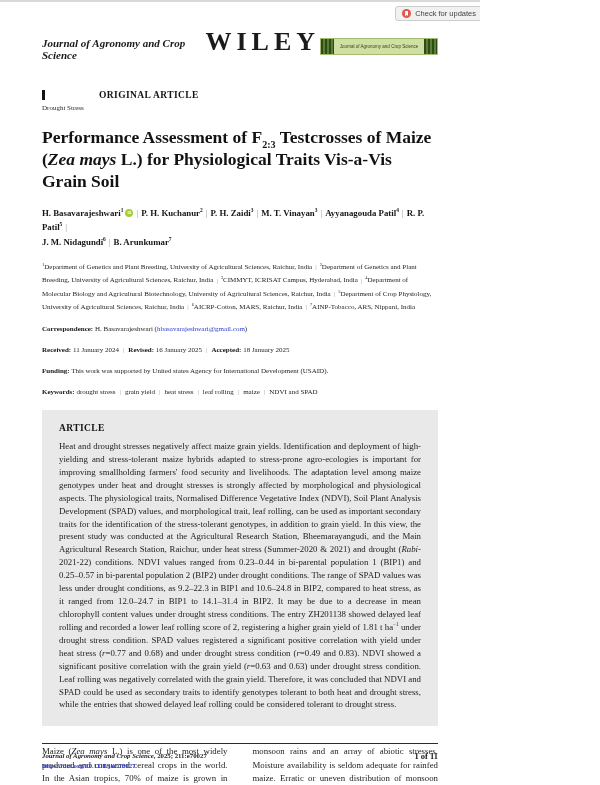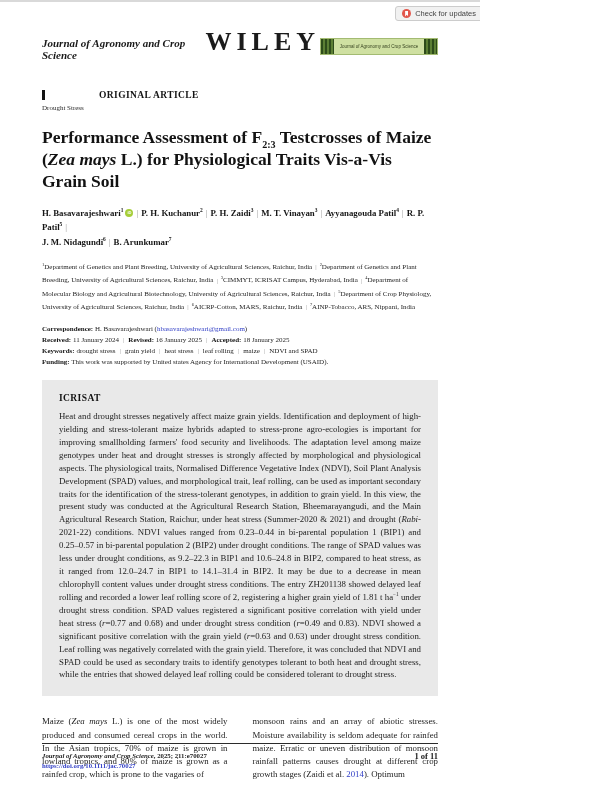--- a/index.html
+++ b/index.html
@@ -50,21 +50,21 @@
     display:inline-flex; align-items:center; justify-content:center;
     width:8px; height:8px; border-radius:50%; background:#a6ce39; color:#fff;
     font-family:"Liberation Sans",sans-serif; font-size:4px; font-weight:bold;
     vertical-align:2px; margin-left:2px; cursor:pointer;
   }
 
   
   .affils { margin-top:12px; font-size:7px; line-height:1.7; color:#242424; }
   .affils sup { font-size:64%; }
   .affils .sep { color:#9a9a9a; padding:0 3px; }
-  .small-line { margin-top:3px; font-size:7px; color:#242424; }
+  .small-line { margin-top:13px; font-size:7px; color:#242424; }
   .small-line b { font-weight:bold; color:#161616; }
   .small-line .sep { color:#9a9a9a; padding:0 4px; }
   .link { color:#3340c6; text-decoration:none; cursor:pointer; }
 
   
   .abstract { margin-top:14px; background:#e9e9e9; padding:13px 17px 15px; }
   .abstract h2 { margin:0 0 7px; font-size:9.5px; letter-spacing:0.4px; color:#131313; }
   .abstract p { margin:0; font-size:8.8px; line-height:1.47; text-align:justify; color:#1d1d1d; }
   .abstract p sup { font-size:60%; }
   .abstract p em { font-style:italic; }
@@ -126,30 +126,30 @@
 
     <div class="small-line" style="margin-top:11px;">
       <b>Correspondence:</b><span> H. Basavarajeshwari (</span><span class="link">hbasavarajeshwari@gmail.com</span><span>)</span>
     </div>
 
     <div class="small-line">
       <b>Received:</b><span> 11 January 2024</span><span class="sep">|</span><b>Revised:</b><span> 16 January 2025</span><span class="sep">|</span><b>Accepted:</b><span> 18 January 2025</span>
     </div>
 
     <div class="small-line">
+      <b>Funding:</b><span> This work was supported by United states Agency for International Development (USAID).</span>
+    </div>
+
+    <div class="small-line">
       <b>Keywords:</b>
       <span>drought stress</span><span class="sep">|</span><span>grain yield</span><span class="sep">|</span><span>heat stress</span><span class="sep">|</span><span>leaf rolling</span><span class="sep">|</span><span>maize</span><span class="sep">|</span><span>NDVI and SPAD</span>
     </div>
 
-    <div class="small-line">
-      <b>Funding:</b><span> This work was supported by United states Agency for International Development (USAID).</span>
-    </div>
-
     <div class="abstract">
-      <h2>ICRISAT</h2>
+      <h2>ARTICLE</h2>
       <p><span>Heat and drought stresses negatively affect maize grain yields. Identification and deployment of high-yielding and stress-tolerant maize hybrids adapted to stress-prone agro-ecologies is important for improving smallholding farmers' food security and livelihoods. The adaptation level among maize genotypes under heat and drought stresses is strongly affected by morphological and physiological aspects. The physiological traits, Normalised Difference Vegetative Index (NDVI), Soil Plant Analysis Development (SPAD) values, and morphological trait, leaf rolling, can be used as important secondary traits for the identification of the stress-tolerant genotypes, in addition to grain yield. In this view, the present study was conducted at the Agricultural Research Station, Bheemarayangudi, and the Main Agricultural Research Station, Raichur, under heat stress (Summer-2020 &amp; 2021) and drought (</span><em>Rabi</em><span>-2021-22) conditions. NDVI values ranged from 0.23–0.44 in bi-parental population 1 (BIP1) and 0.25–0.57 in bi-parental population 2 (BIP2) under drought conditions. The range of SPAD values was less under drought conditions, as 9.2–22.3 in BIP1 and 10.6–24.8 in BIP2, compared to heat stress, as it ranged from 12.0–24.7 in BIP1 to 14.1–31.4 in BIP2. It may be due to a decrease in mean chlorophyll content values under drought stress conditions. The entry ZH201138 showed delayed leaf rolling and recorded a lower leaf rolling score of 2, registering a higher grain yield of 1.81 t ha</span><sup>−1</sup><span> under drought stress condition. SPAD values registered a significant positive correlation with yield under heat stress (</span><em>r</em><span>=0.77 and 0.68) and under drought stress condition (</span><em>r</em><span>=0.49 and 0.83). NDVI showed a significant positive correlation with the grain yield (</span><em>r</em><span>=0.63 and 0.63) under drought stress condition. Leaf rolling was negatively correlated with the grain yield. Therefore, it was concluded that NDVI and SPAD could be used as secondary traits to identify genotypes tolerant to both heat and drought stress, while the entries that showed delayed leaf rolling could be considered tolerant to drought stress.</span></p>
     </div>
 
     <div class="body-cols">
       <div class="body-col">
         <span><span>Maize (</span><em>Zea mays</em><span> L.) is one of the most widely produced and consumed cereal crops in the world. In the Asian tropics, 70% of maize is grown in lowland tropics, and 80% of maize is grown as a rainfed crop, which is prone to the vagaries of</span></span>
       </div>
       <div class="body-col">
         <span><span>monsoon rains and an array of abiotic stresses. Moisture availability is seldom adequate for rainfed maize. Erratic or uneven distribution of monsoon rainfall patterns causes drought at different crop growth stages (Zaidi et al. </span><span class="link">2014</span><span>). Optimum</span></span>
       </div>

